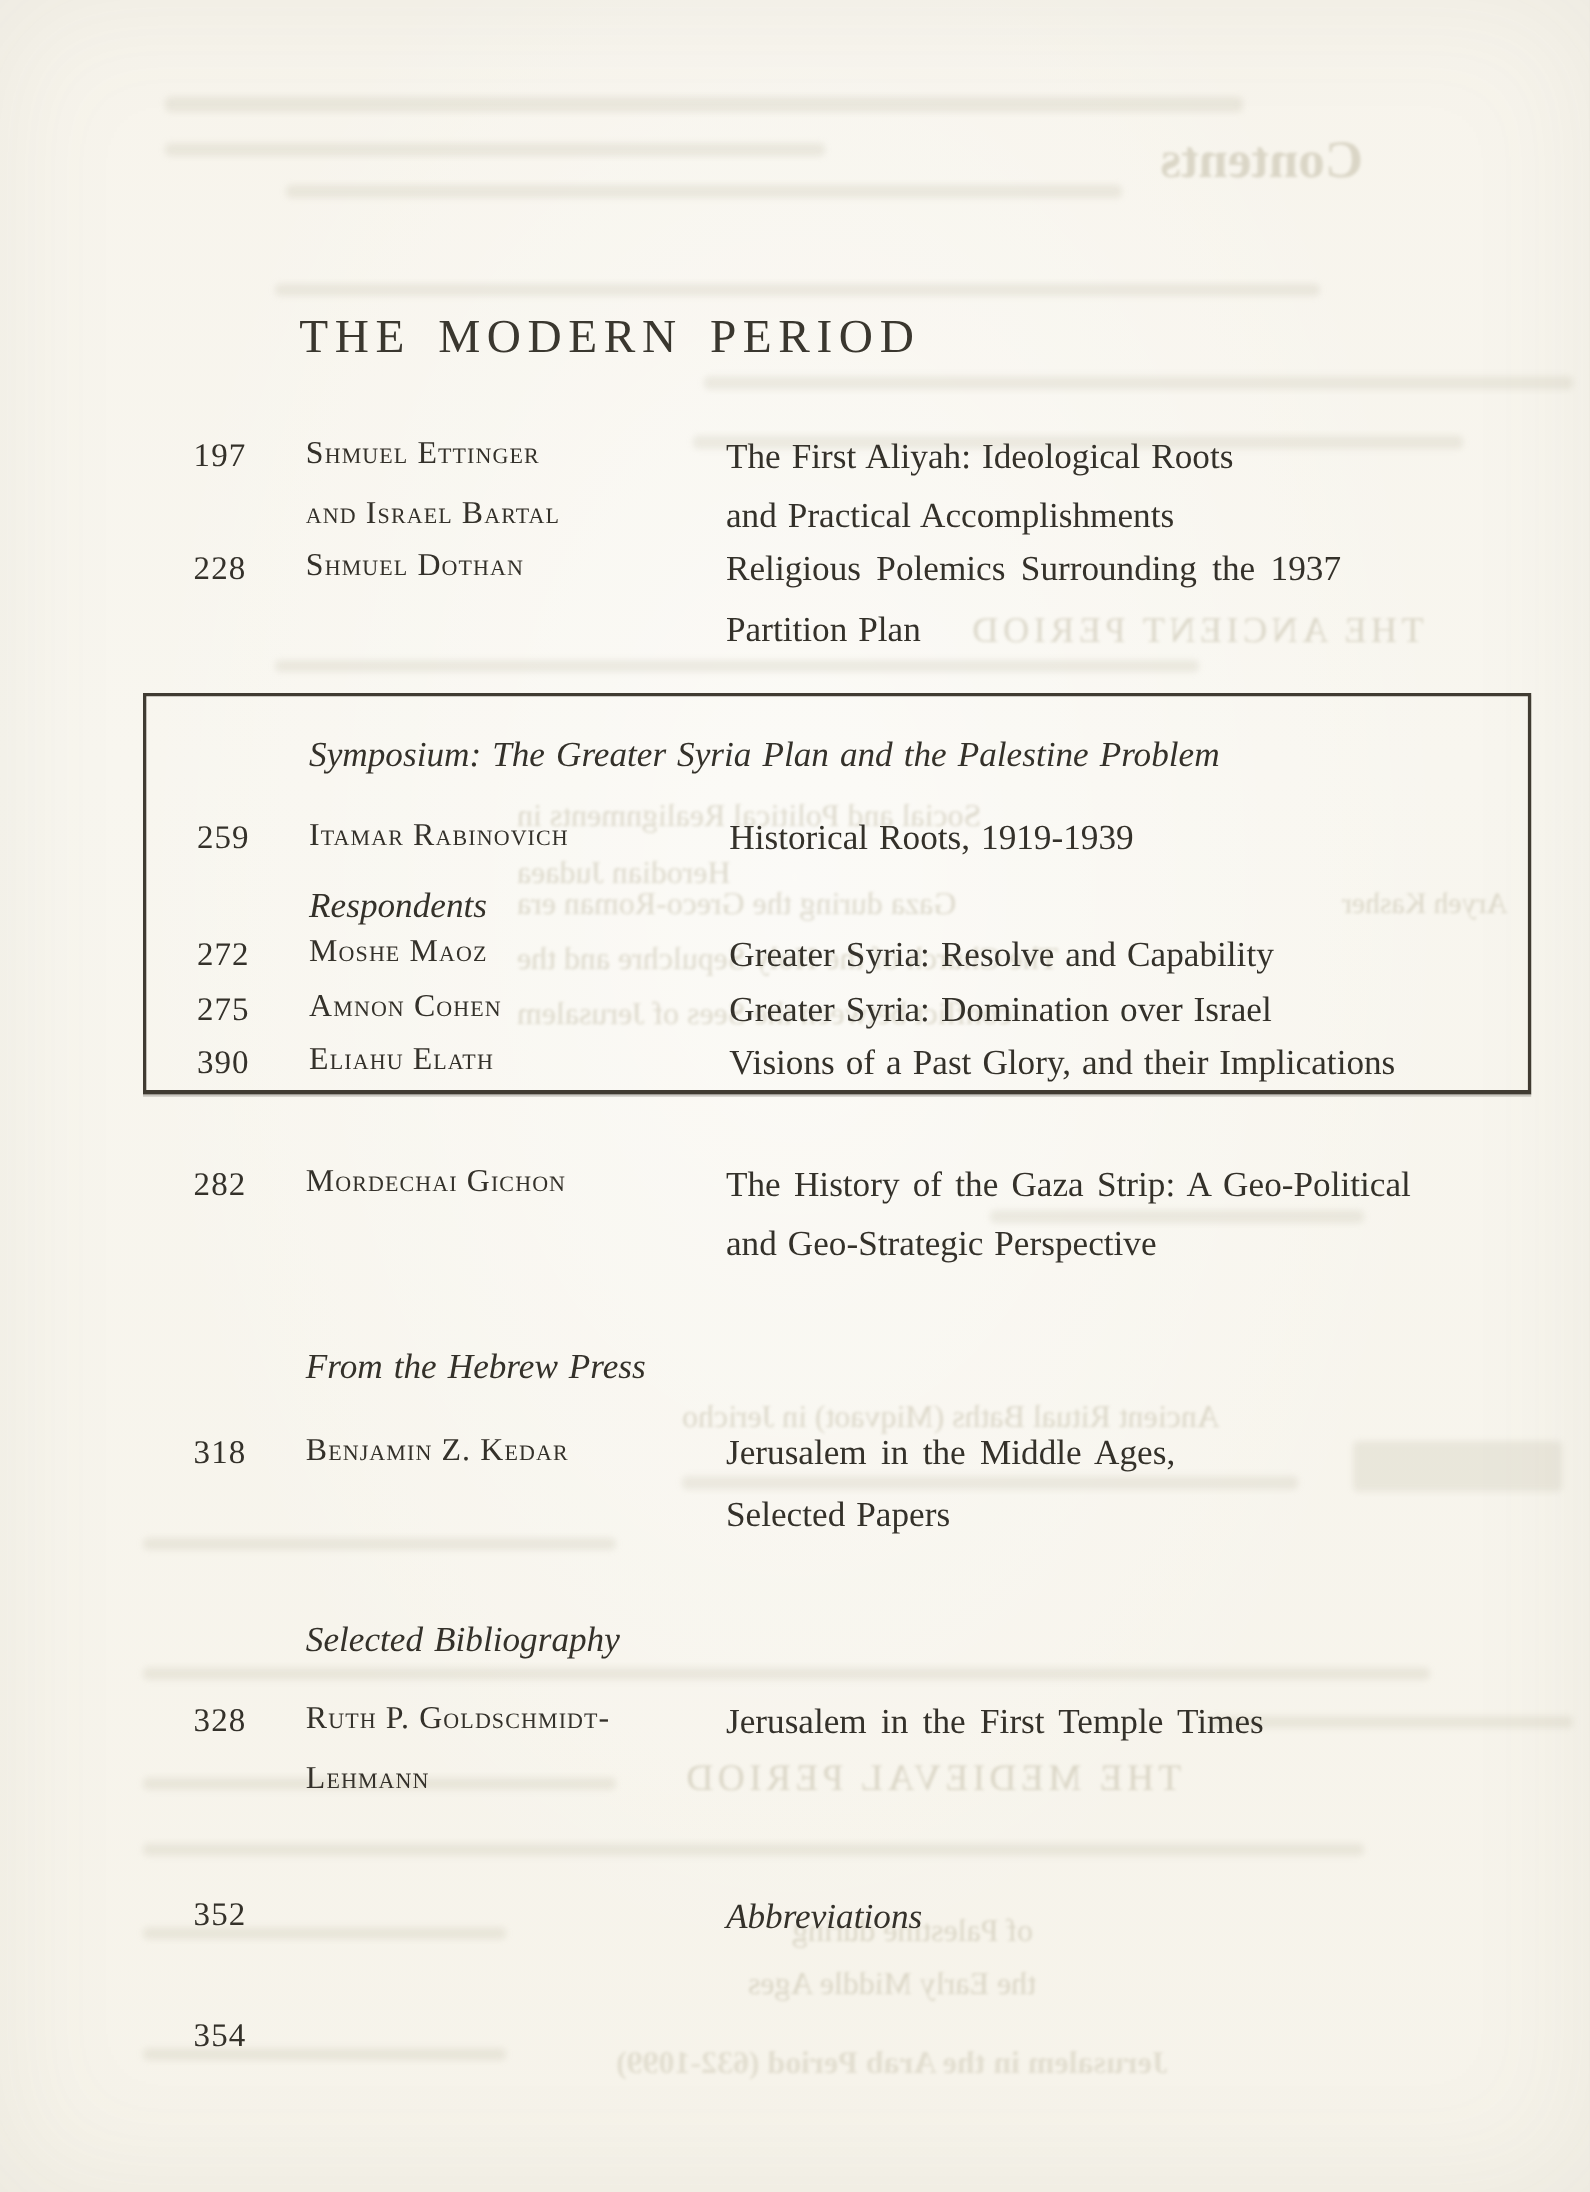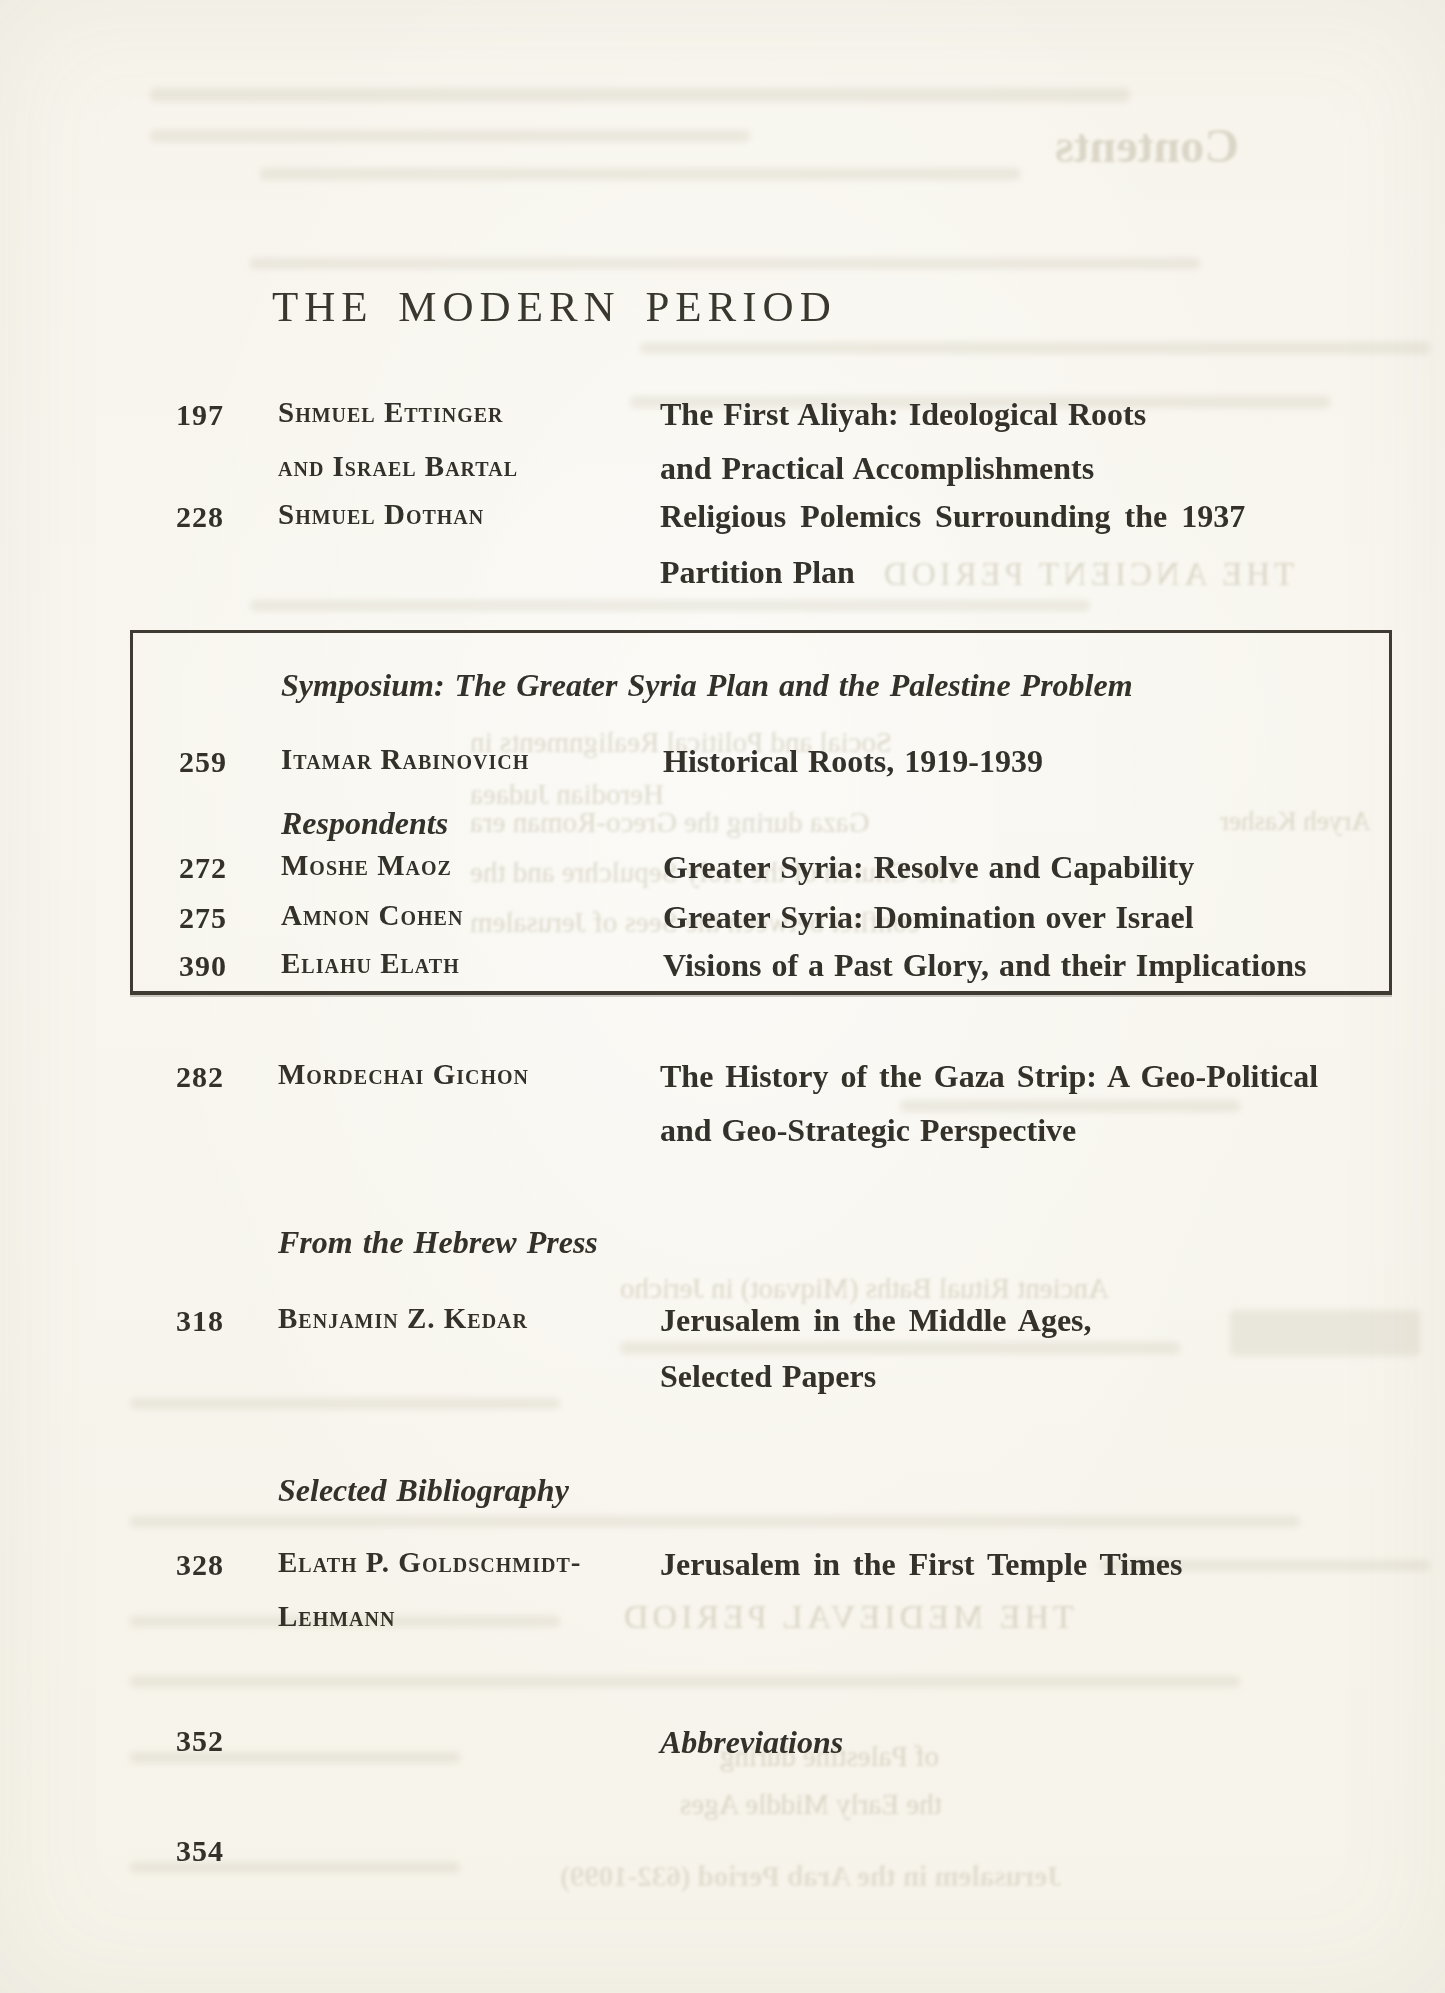--- a/index.html
+++ b/index.html
@@ -8,21 +8,21 @@
     width:1445px;height:1993px;
     background:#f8f5ee;
     background-image:
       radial-gradient(ellipse at 50% 40%, rgba(255,255,255,0.5) 0%, rgba(255,255,255,0) 60%),
       linear-gradient(180deg, #f7f4ec 0%, #f8f6ef 35%, #f6f3ea 100%);
     overflow:hidden;
     font-family:"Liberation Serif", serif;
     color:#34312a;
     box-shadow:inset 0 0 120px rgba(120,110,85,0.08);
   }
-  .abs{position:absolute;font-weight:bold;}
+  .abs{position:absolute;}
   .heading{
     font-size:43px;
     font-weight:500;
     letter-spacing:6px;
     word-spacing:8px;
     white-space:nowrap;
     color:#3a372f;
   }
   .num{font-size:30px; letter-spacing:1px;}
   .author{
@@ -136,21 +136,21 @@
   <div class="abs title italic" style="left:278px;top:1224px;">From the Hebrew Press</div>
 
   <div class="abs num" style="left:176px;top:1304px;">318</div>
   <div class="abs author" style="left:278px;top:1302px;text-align:right;">Benjamin Z. Kedar</div>
   <div class="abs title" style="left:660px;top:1302px;word-spacing:5px;">Jerusalem in the Middle Ages,</div>
   <div class="abs title" style="left:660px;top:1358px;">Selected Papers</div>
 
   <div class="abs title italic" style="left:278px;top:1472px;">Selected Bibliography</div>
 
   <div class="abs num" style="left:176px;top:1548px;">328</div>
-  <div class="abs author" style="left:278px;top:1546px;">Elath P. Goldschmidt-</div>
+  <div class="abs author" style="left:278px;top:1546px;">Ruth P. Goldschmidt-</div>
   <div class="abs author" style="left:278px;top:1600px;">Lehmann</div>
   <div class="abs title" style="left:660px;top:1546px;word-spacing:5px;">Jerusalem in the First Temple Times</div>
 
   <div class="abs num" style="left:176px;top:1724px;">352</div>
   <div class="abs title italic" style="left:660px;top:1724px;">Abbreviations</div>
 
   <div class="abs num" style="left:176px;top:1834px;">354</div>
 
 </div>
 

